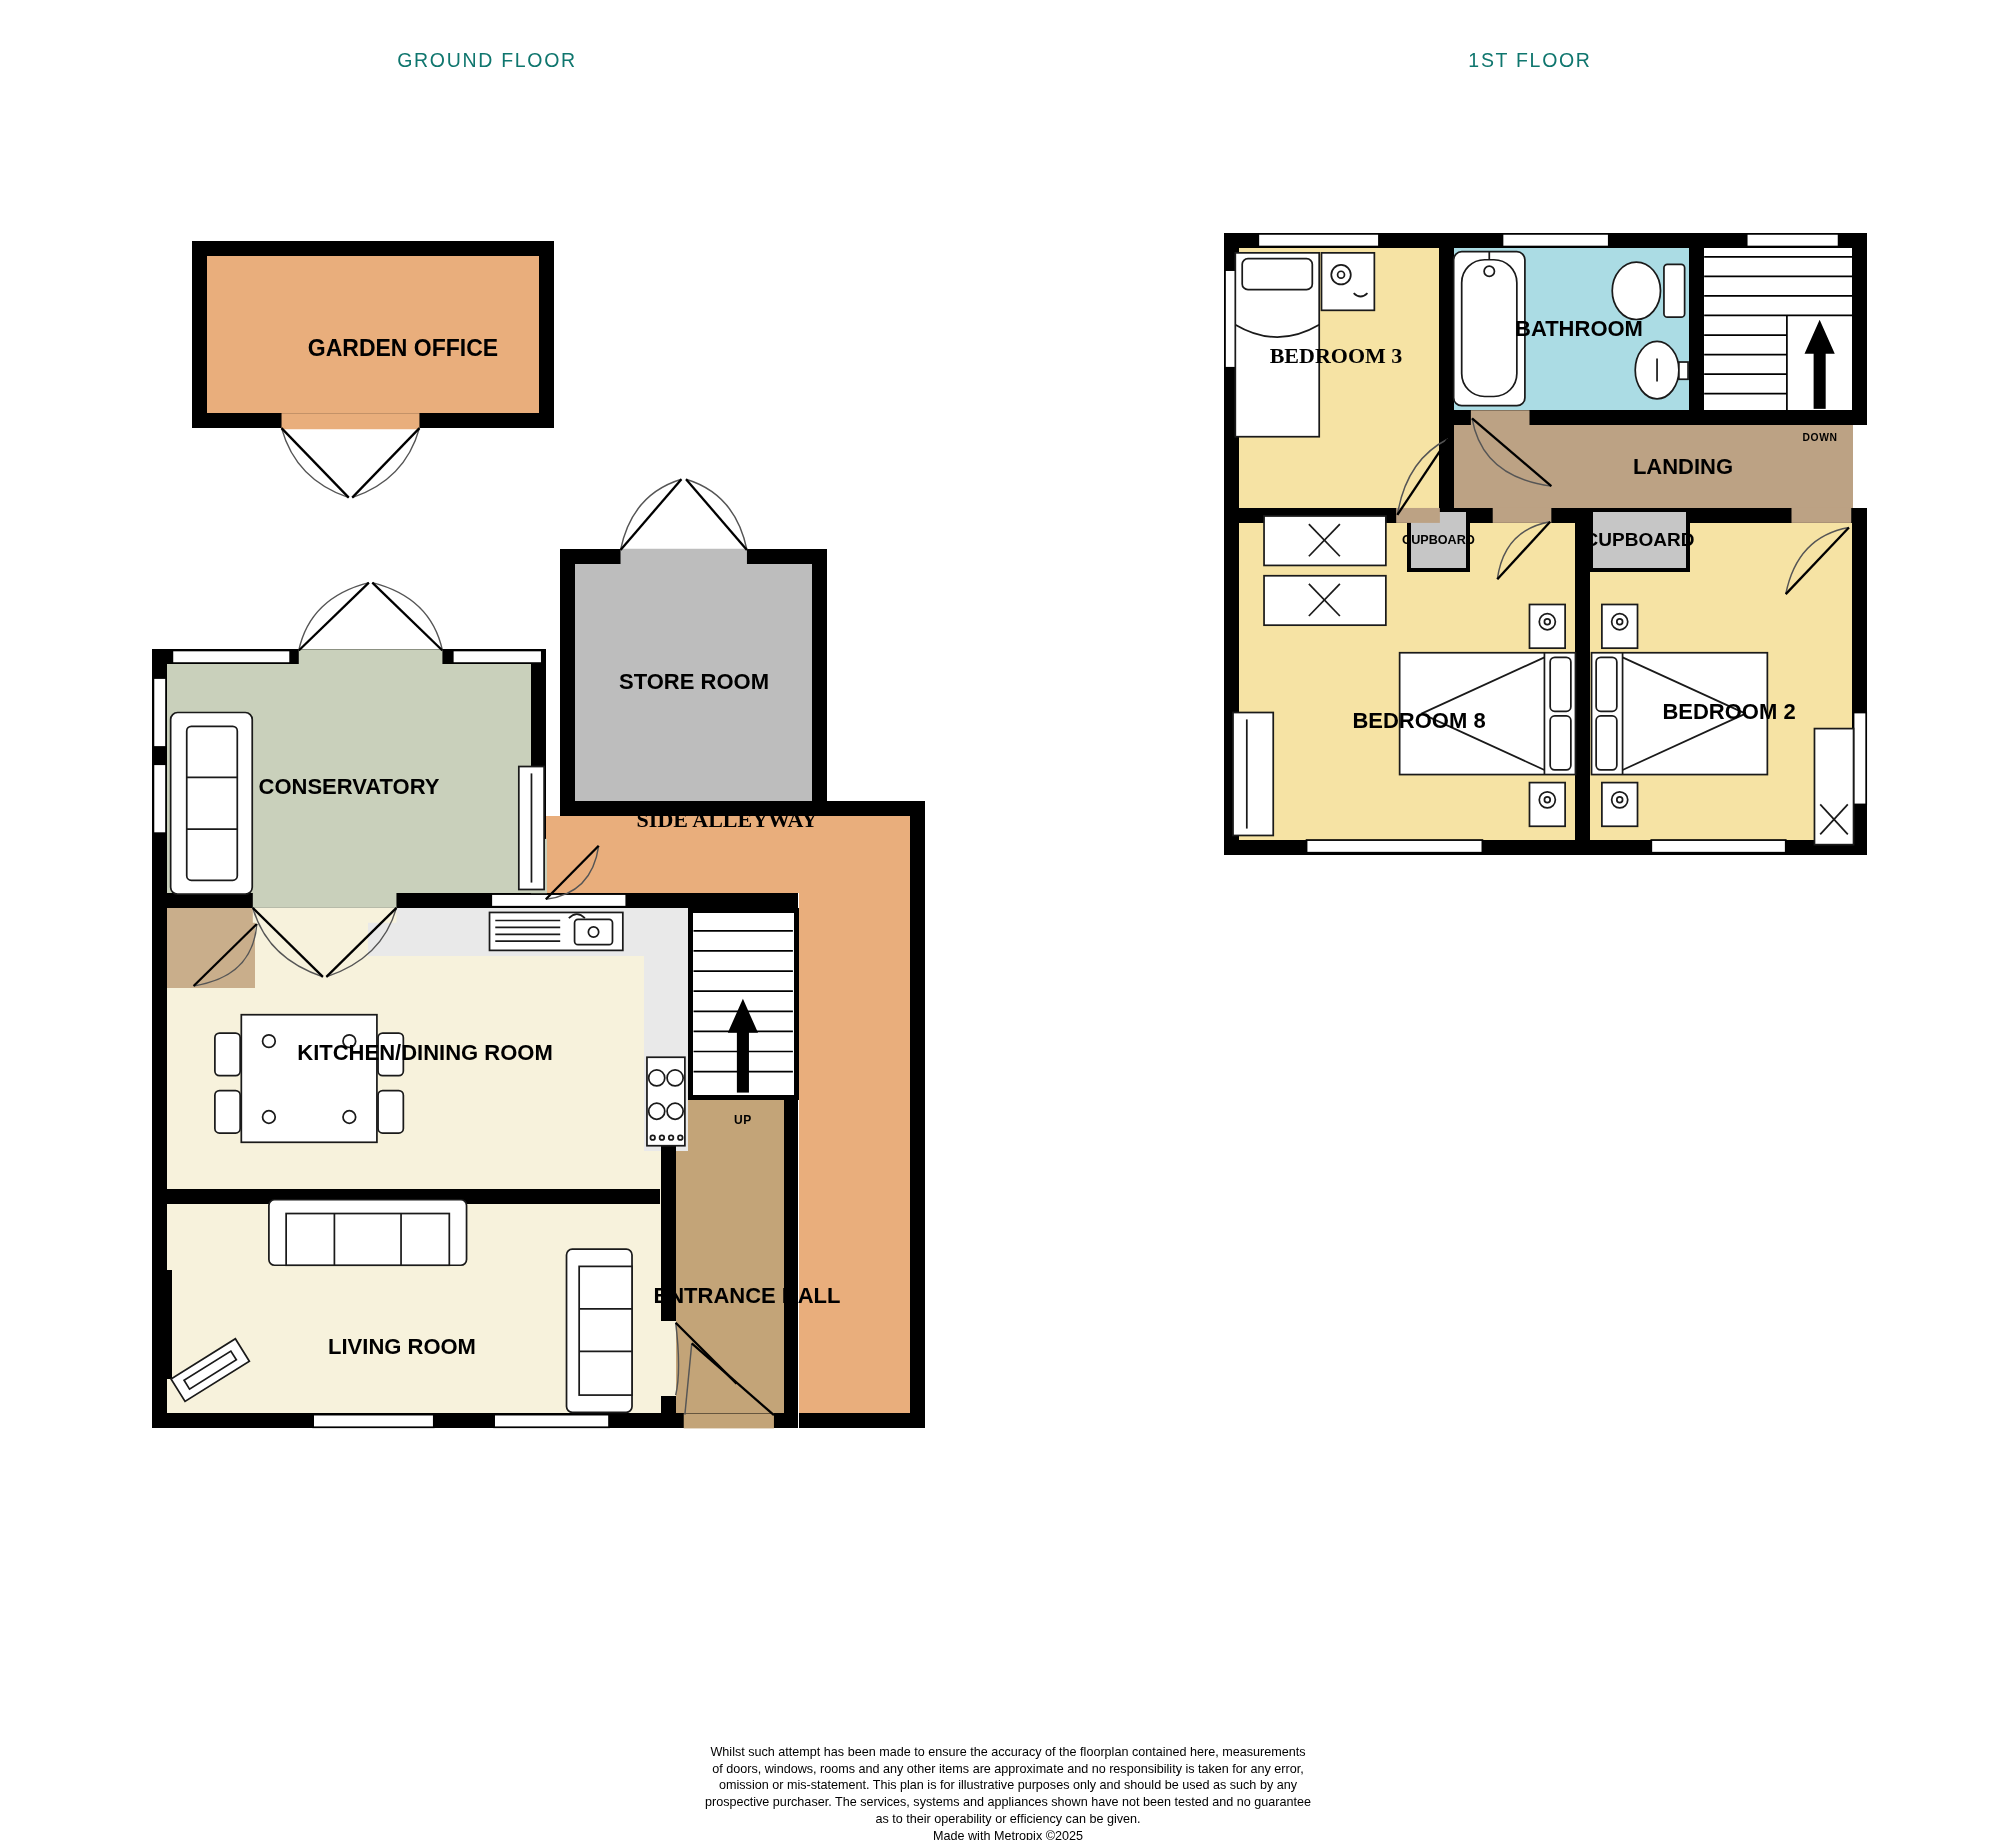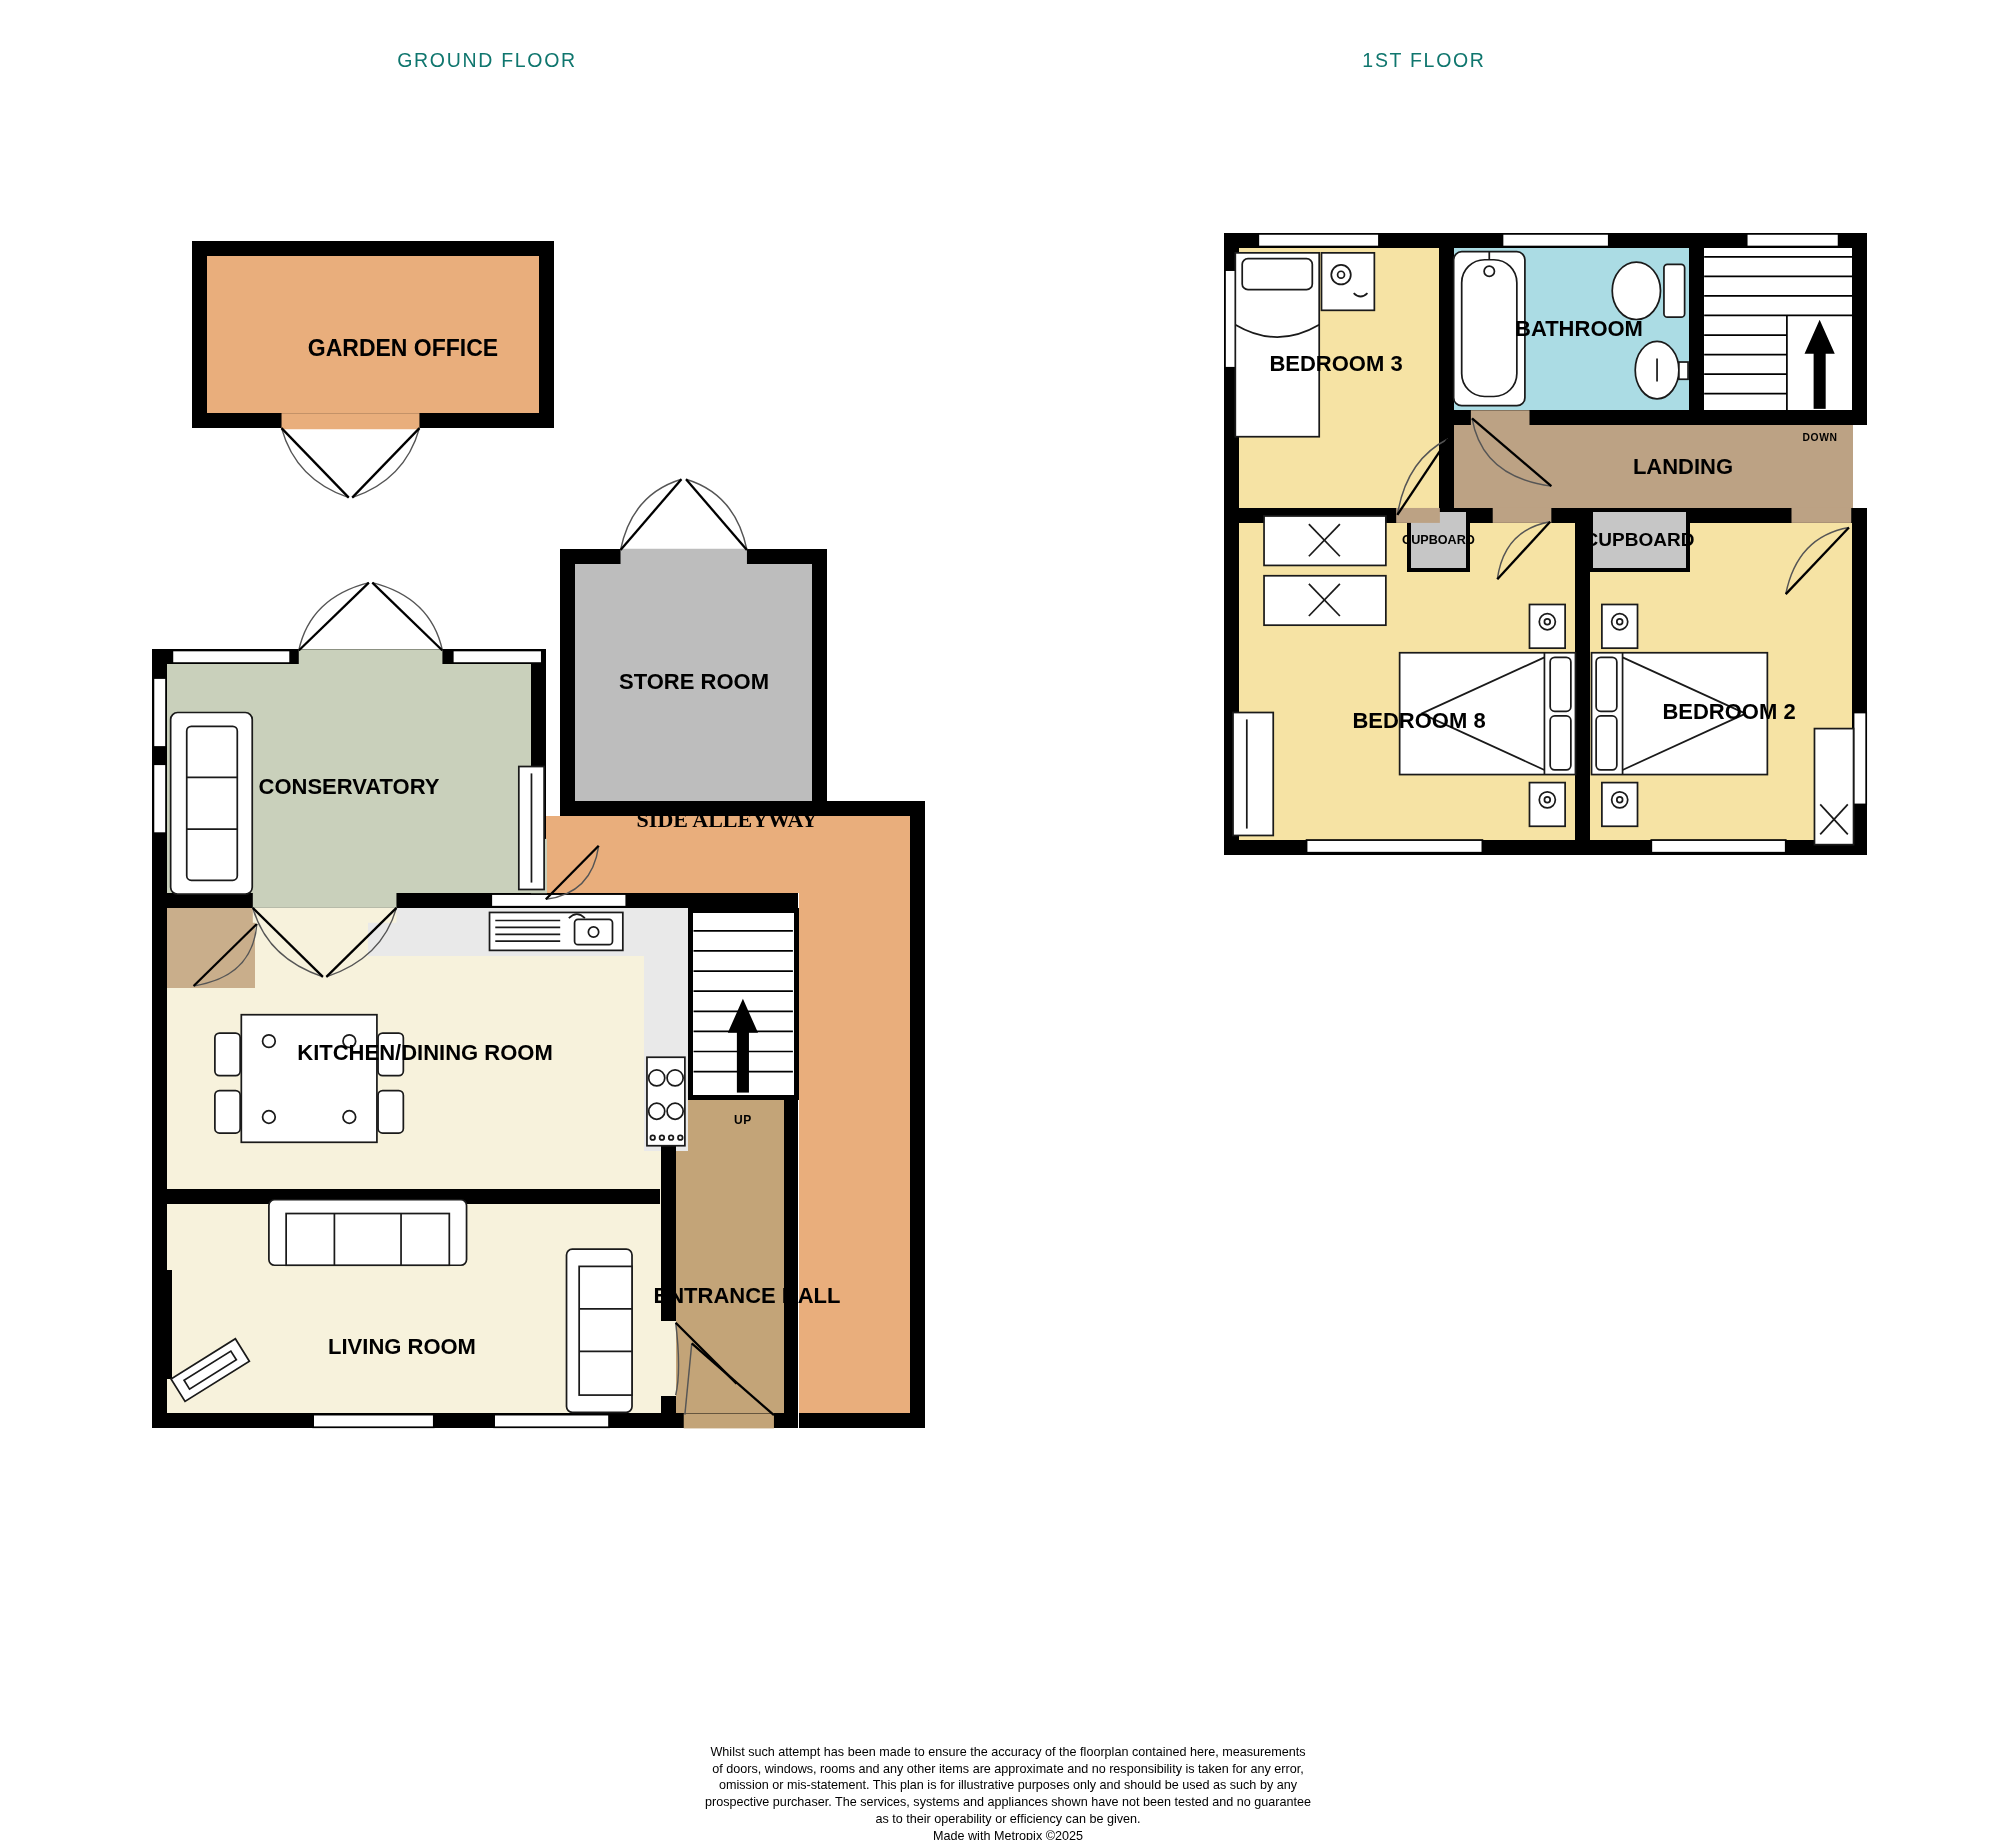--- a/index.html
+++ b/index.html
@@ -22,21 +22,21 @@
   svg.overlay{position:absolute;left:0;top:0;z-index:5;}
   .disc{position:absolute;left:1008px;top:1744px;transform:translateX(-50%);width:724px;
         text-align:center;font-size:12.6px;line-height:16.7px;color:#000;z-index:6;}
 </style>
 </head>
 <body>
 
 <div class="stage">
 
   <div class="title" style="left:487px;top:60px;">GROUND FLOOR</div>
-  <div class="title" style="left:1424px;top:60px;">1ST FLOOR</div>
+  <div class="title" style="left:1530px;top:60px;">1ST FLOOR</div>
 
   <div class="room" style="left:192px;top:241px;width:362px;height:187px;background:#e9ae7c;"></div>
   <div class="room" style="left:560px;top:549px;width:267px;height:267px;background:#bdbdbd;"></div>
   <div class="room" style="left:152px;top:649px;width:394px;height:259px;background:#c9d0bb;"></div>
   <div class="room" style="left:152px;top:893px;width:646px;height:535px;background:#f7f2dc;"></div>
 
   <div class="fill" style="left:546px;top:816px;width:364px;height:77px;background:#e9ae7c;"></div>
   <div class="fill" style="left:799px;top:893px;width:111px;height:521px;background:#e9ae7c;"></div>
   <div class="wall" style="left:827px;top:801px;width:98px;height:15px;"></div>
   <div class="wall" style="left:910px;top:816px;width:15px;height:612px;"></div>
@@ -70,21 +70,21 @@
   <div class="room" style="left:1224px;top:508px;width:367px;height:347px;background:#f6e3a4;"></div>
   <div class="room" style="left:1575px;top:508px;width:292px;height:347px;background:#f6e3a4;"></div>
   <div class="fill" style="left:1454px;top:425px;width:399px;height:83px;background:#bca284;"></div>
   <div class="cupboard" style="left:1407px;top:508px;width:63px;height:64px;">
     <span class="lbl small" style="left:50%;top:50%;">CUPBOARD</span>
   </div>
   <div class="cupboard" style="left:1589px;top:508px;width:101px;height:64px;">
     <span class="lbl mid" style="left:50%;top:50%;">CUPBOARD</span>
   </div>
 
-  <div class="lbl" style="left:1336px;top:364px;">BEDROOM 3</div>
+  <div class="lbl" style="left:1336px;top:356px;font-family:Liberation Serif, serif;">BEDROOM 3</div>
   <div class="lbl" style="left:1579px;top:329px;">BATHROOM</div>
   <div class="lbl" style="left:1683px;top:467px;">LANDING</div>
   <div class="lbl" style="left:1419px;top:721px;">BEDROOM 8</div>
   <div class="lbl" style="left:1729px;top:712px;">BEDROOM 2</div>
   <div class="lbl tiny" style="left:1820px;top:437px;font-size:10.3px;">DOWN</div>
 
   <svg class="overlay" width="2015" height="1841" viewBox="0 0 3507 3204">
     <g>
       <rect x="490" y="719" width="240" height="28" fill="#e9ae7c"></rect>
       <rect x="1080" y="955" width="220" height="28" fill="#bdbdbd"></rect>

